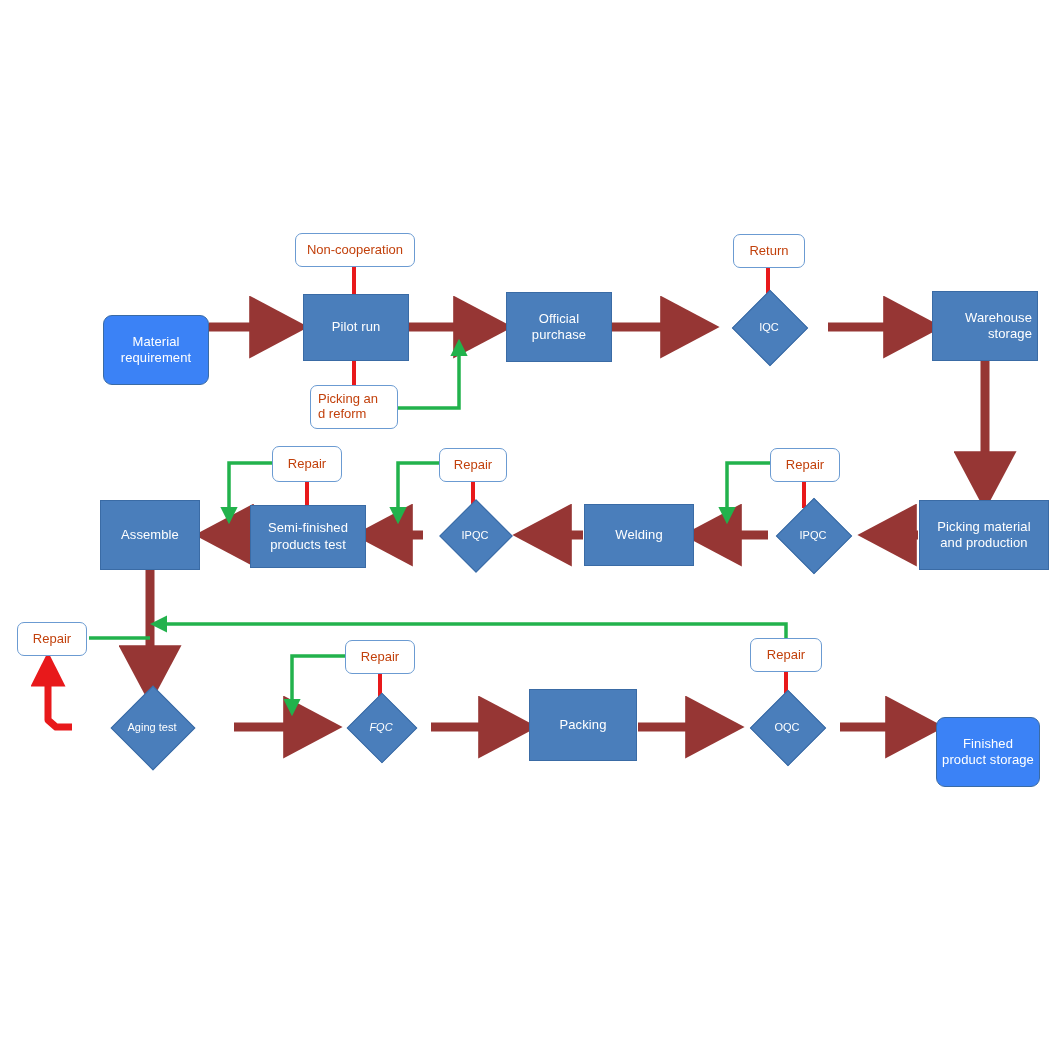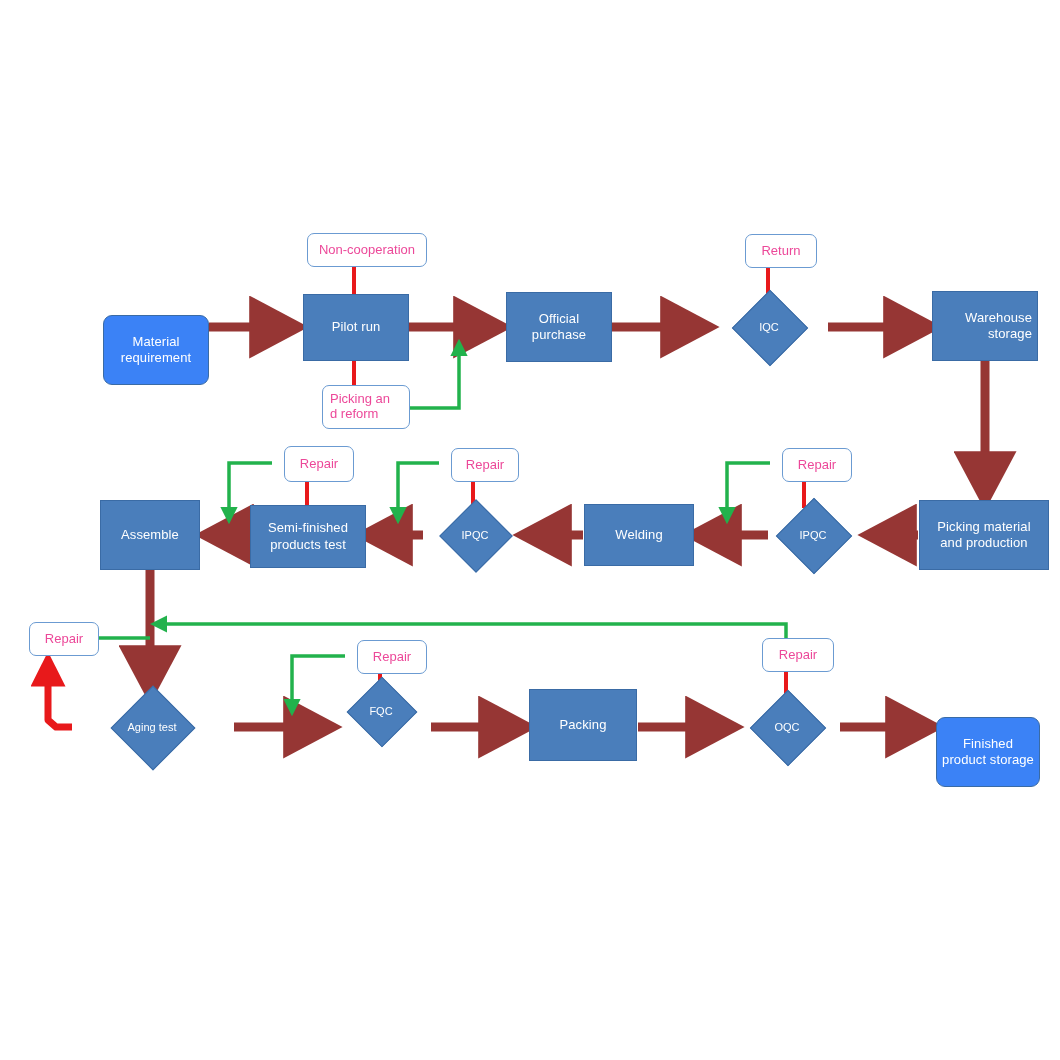--- a/index.html
+++ b/index.html
@@ -79,26 +79,25 @@
   .callout {
     position: absolute;
     box-sizing: border-box;
     background: #ffffff;
     border: 1.5px solid #6b9bd2;
     border-radius: 7px;
     display: flex;
     align-items: center;
     justify-content: center;
     text-align: center;
-    color: #ec4899;
+    color: #c2410c;
     font-size: 13px;
     line-height: 1.15;
     padding: 2px 4px;
     z-index: 4;
-    margin-left: 12px;
   }
   .callout.tight {
     text-align: left;
     justify-content: flex-start;
     padding-left: 7px;
   }
 </style>
 </head>
 <body>
 
@@ -261,21 +260,21 @@
 
   <div class="node rect" style="left:100px; top:500px; width:100px; height:70px;">
     <span>Assemble</span>
   </div>
 
   <div class="diamond" style="left:71px; top:690px; width:162px; height:74px;">
     <div class="dshape" style="width:58px; height:58px; left:52px; top:8px;"></div>
     <div class="dlabel">Aging test</div>
   </div>
 
-  <div class="diamond" style="left:331px; top:680px; width:100px; height:62px;">
+  <div class="diamond" style="left:331px; top:696px; width:100px; height:62px;font-style:italic;">
     <div class="dshape" style="width:48px; height:48px; left:26px; top:7px;"></div>
     <div class="dlabel">FQC</div>
   </div>
 
   <div class="node rect" style="left:529px; top:689px; width:108px; height:72px;">
     <span>Packing</span>
   </div>
 
   <div class="diamond" style="left:733px; top:694px; width:108px; height:66px;">
     <div class="dshape" style="width:52px; height:52px; left:28px; top:7px;"></div>

